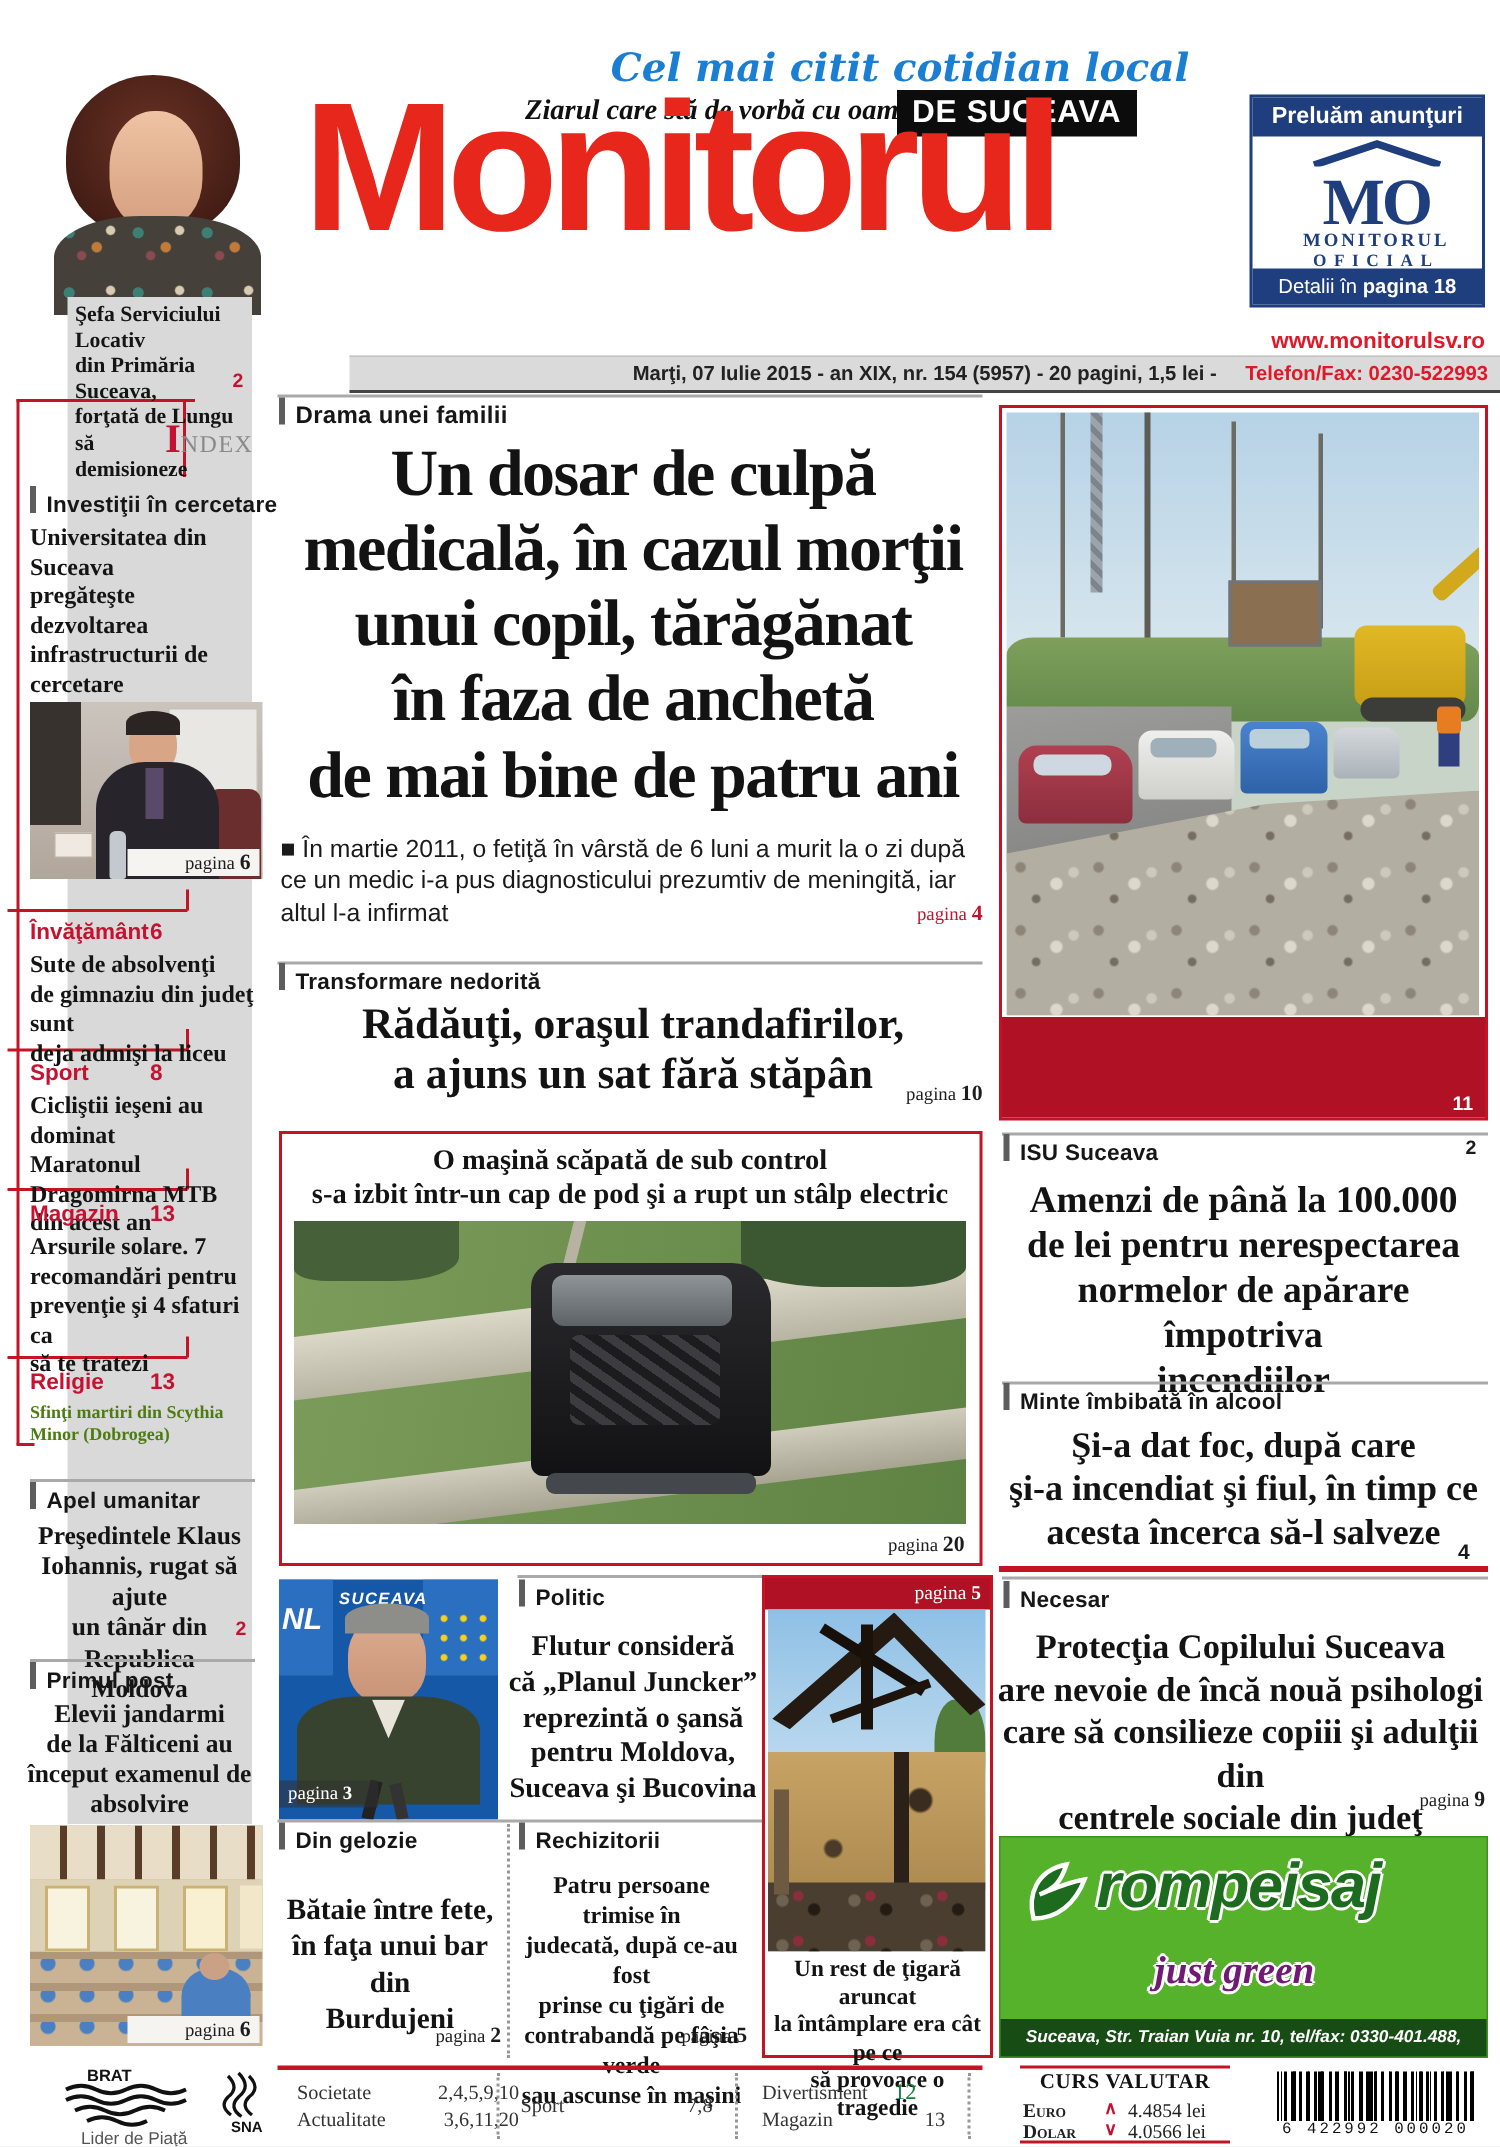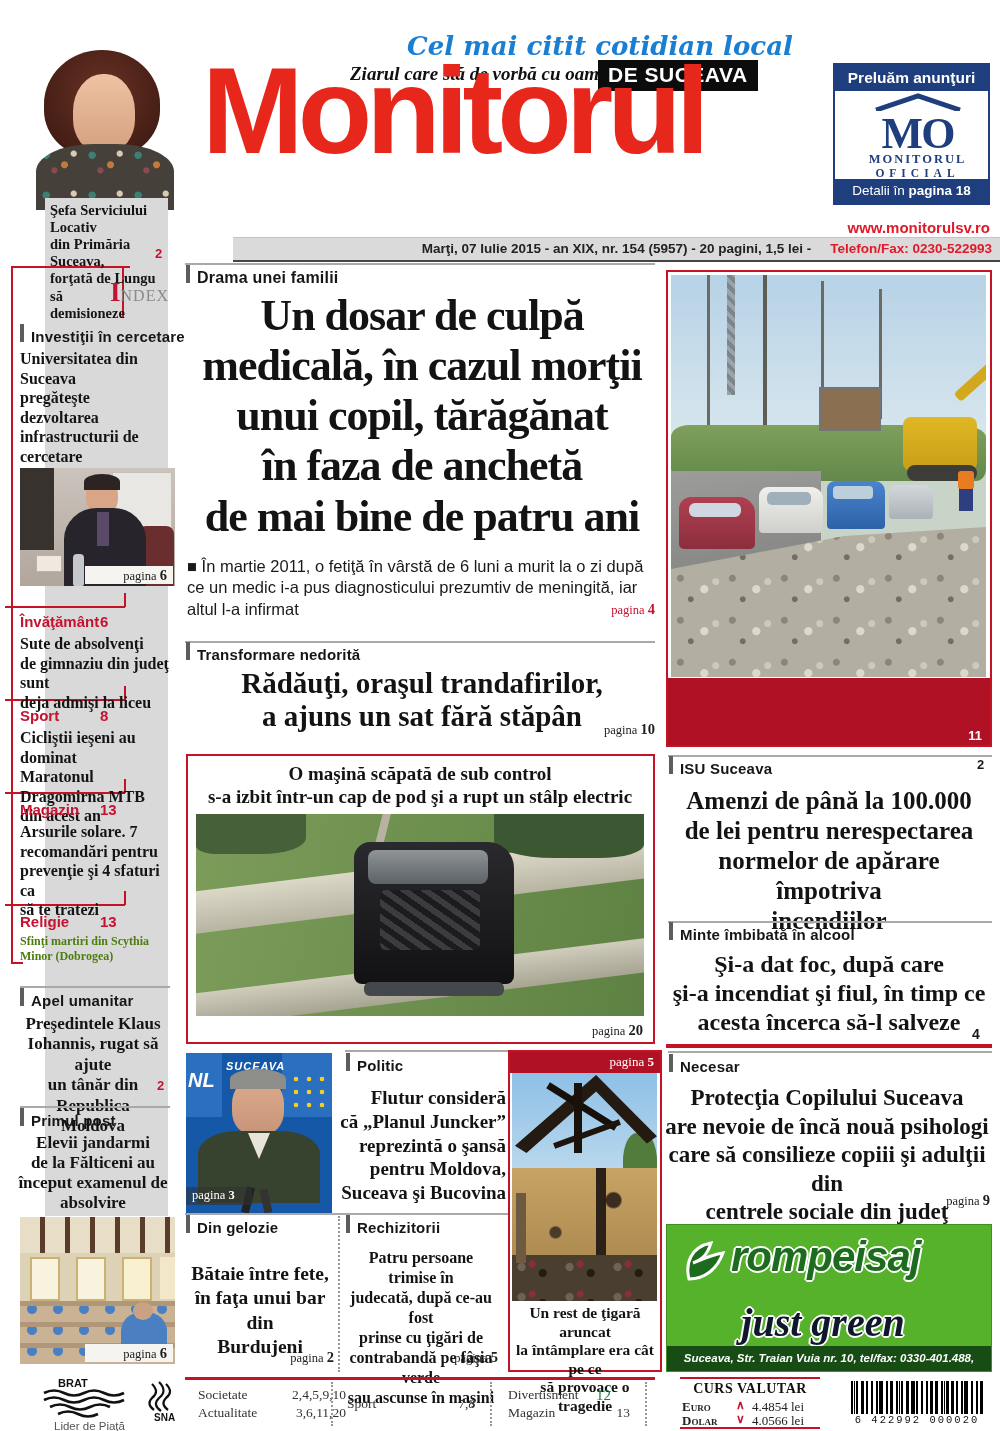--- a/index.html
+++ b/index.html
@@ -326,21 +326,21 @@
     <span>pagina</span> <b>9</b>
   </div>
 
   <div class="abs" style="left:666px;top:1224px;width:326px;height:148px;background:#55b22a;border:1px solid #3f9020;box-sizing:border-box;">
     <div class="abs" style="left:14px;top:14px;">
       <svg width="46" height="44" viewBox="0 0 46 44">
         <path d="M8 40 C4 24 10 8 30 4 C26 16 22 20 12 24 C22 20 30 16 42 14 C36 30 24 40 8 40 Z" fill="#1c6b1f" stroke="#fff" stroke-width="3"></path>
       </svg>
     </div>
     <div class="abs greenoutline" style="left:64px;top:8px;font-size:42px;font-weight:900;letter-spacing:-1px;color:#1c6b1f;font-style:italic;">rompeisaj</div>
-    <div class="abs greenoutline serifB ctr" style="left:0;right:12px;top:74px;font-size:40px;font-style:italic;color:#0f172a;">just green</div>
+    <div class="abs greenoutline serifB ctr" style="left:0;right:12px;top:74px;font-size:26px;font-style:italic;color:#701a75;">just green</div>
     <div class="abs ctr" style="left:0;right:0;bottom:0;height:25px;background:#174d15;color:#fff;font-size:11.5px;font-weight:bold;font-style:italic;line-height:25px;">Suceava, Str. Traian Vuia nr. 10, tel/fax: 0330-401.488, office@rompeisaj.ro</div>
   </div>
 
   <div class="photo" style="left:186px;top:1053px;width:146px;height:160px;background:#1558a8;">
     <div class="ovl" style="left:96px;top:0;width:50px;height:64px;background:#2a6fc0;"></div>
     <div class="ovl" style="left:0;top:0;width:36px;height:64px;background:#2a6fc0;"></div>
     <div class="ovl" style="left:2px;top:16px;color:#fff;font-weight:900;font-style:italic;font-size:20px;">NL</div>
     <div class="ovl" style="left:40px;top:7px;color:#fff;font-weight:bold;font-size:11px;letter-spacing:1px;font-style:italic;">SUCEAVA</div>
     <div class="ovl" style="left:104px;top:20px;width:40px;height:40px;
          background-image:radial-gradient(circle 2.5px at 6px 6px,#f7d117 0 2px,transparent 2.6px);background-size:13px 13px;"></div>
@@ -351,21 +351,21 @@
     <div class="ovl" style="left:58px;bottom:0;width:8px;height:26px;background:#222;transform:rotate(14deg);"></div>
     <div class="ovl" style="left:76px;bottom:0;width:8px;height:24px;background:#333;transform:rotate(-12deg);"></div>
     <div class="ovl" style="left:0;bottom:8px;width:66px;height:18px;background:rgba(50,50,50,.55);color:#fff;
          font-family:'Liberation Serif',serif;font-size:12.5px;padding:1px 4px 0 6px;box-sizing:border-box;">
       <span>pagina</span> <b>3</b>
     </div>
   </div>
 
   <div class="rule" style="left:345px;top:1050px;width:310px;"></div>
   <div class="kick" style="left:357px;top:1057px;">Politic</div>
-  <div class="serifB pre abs ctr" style="left:338px;top:1086px;width:168px;font-size:19px;line-height:1.25;color:#131313;text-align:right;">Flutur consideră
+  <div class="serifB pre abs ctr" style="left:338px;top:1086px;width:168px;font-size:19px;line-height:1.25;color:#131313;">Flutur consideră
 că „Planul Juncker”
 reprezintă o şansă
 pentru Moldova,
 Suceava şi Bucovina</div>
 
   <div class="rule" style="left:185px;top:1213px;width:470px;"></div>
   <div class="kick" style="left:197px;top:1219px;">Din gelozie</div>
   <div class="serifB pre abs ctr" style="left:186px;top:1262px;width:148px;font-size:19.5px;line-height:1.25;color:#131313;">Bătaie între fete,
 în faţa unui bar din
 Burdujeni</div>

